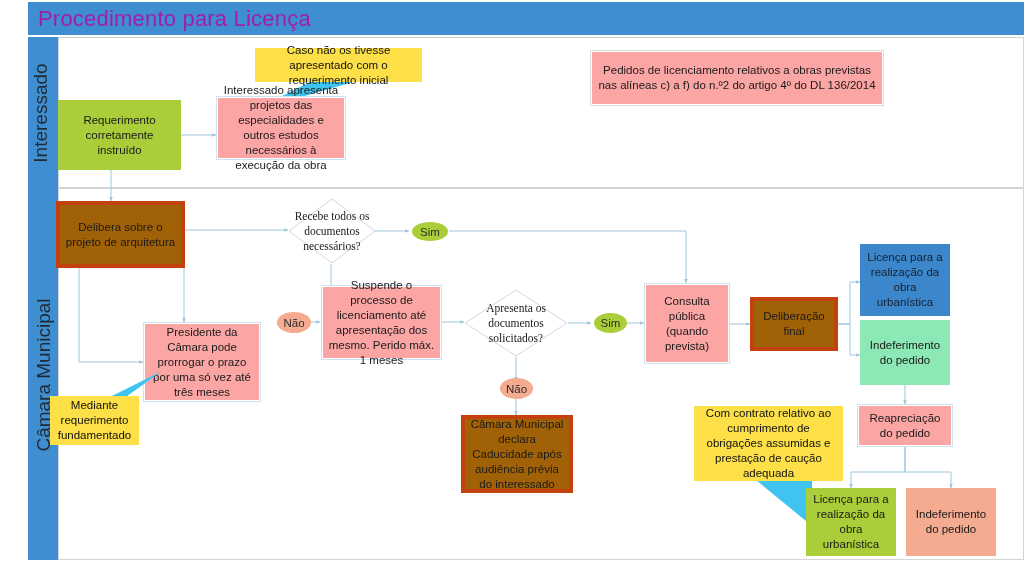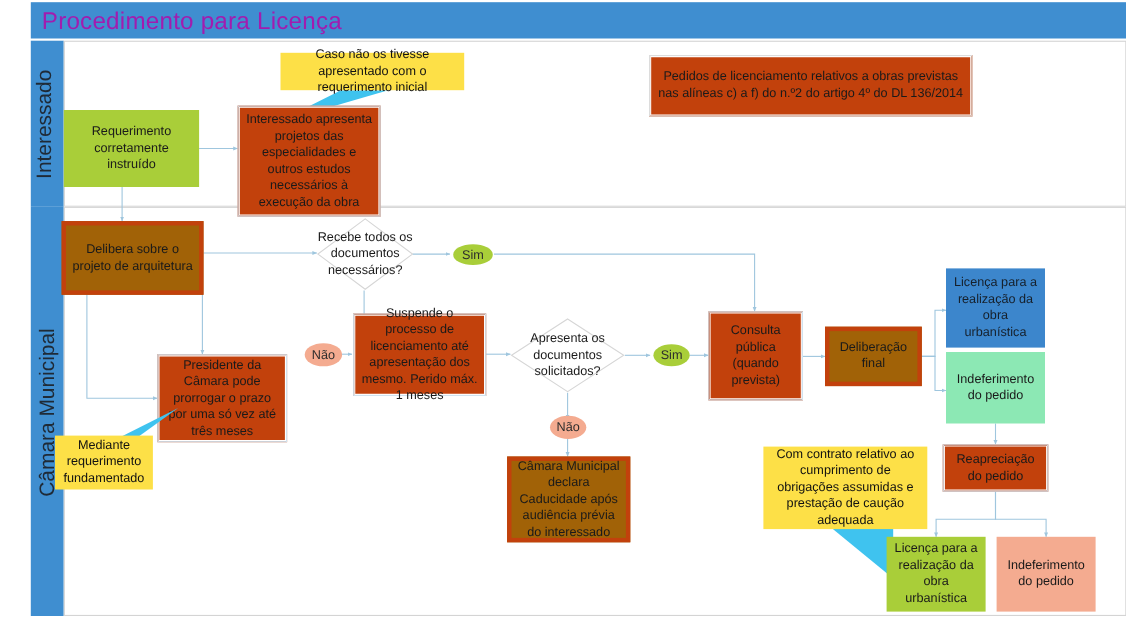--- a/index.html
+++ b/index.html
@@ -63,21 +63,21 @@
     align-items: center;
     justify-content: center;
     text-align: center;
     font-size: 11.5px;
     line-height: 15px;
     color: #1a1a1a;
     padding: 2px 4px;
     font-family: "Liberation Sans", sans-serif;
   }
   .n-plain {
-    background: #c2410c;
+    background: #fca5a5;
     border: 1px solid #cfe2ef;
     box-shadow: inset 0 0 0 1px #ffffff;
   }
   .n-gray {
     background: #a16207;
     border: 4px solid #c2410c;
   }
   .n-green  { background: #a9ce39; border: none; }
   .n-blue   { background: #3c86cc; border: none; }
   .n-mint   { background: #8ce8b4; border: none; }
@@ -102,21 +102,21 @@
   
   .diamond-wrap { position: absolute; }
   .diamond-wrap svg { position: absolute; left: 0; top: 0; }
   .diamond-text {
     position: absolute;
     left: 0; top: 0;
     width: 100%; height: 100%;
     display: flex; align-items: center; justify-content: center;
     text-align: center;
     font-size: 11.5px; line-height: 15px; color: #1a1a1a;
-    font-family: Liberation Sans, sans-serif;
+    font-family: Liberation Serif, serif;
   }
 
   
   .pill {
     position: absolute;
     display: flex; align-items: center; justify-content: center;
     border-radius: 50% / 50%;
     font-size: 11.5px;
     color: #2d2d2d;
     font-family: "Liberation Sans", sans-serif;
@@ -195,21 +195,21 @@
 
   <svg class="callout-tail" style="left:250px; top:82px; width:110px; height:32px;">
     <polygon points="103,0 60,0 0,30" fill="#3fc3ef"></polygon>
   </svg>
   <div class="callout" style="left:255px; top:48px; width:167px; height:34px;">Caso não os tivesse apresentado com o requerimento inicial</div>
 
   <div class="node n-plain" style="left:590px; top:50px; width:294px; height:56px; border-color:#dcdcdc;">Pedidos de licenciamento relativos a obras previstas nas alíneas c) a f) do n.º2 do artigo 4º do DL 136/2014</div>
 
   <div class="node n-green" style="left:58px; top:100px; width:123px; height:70px;">Requerimento corretamente instruído</div>
 
-  <div class="node n-plain" style="left:216px; top:96px; width:130px; height:101px;">Interessado apresenta projetos das especialidades e outros estudos necessários à execução da obra</div>
+  <div class="node n-plain" style="left:216px; top:96px; width:130px; height:64px;">Interessado apresenta projetos das especialidades e outros estudos necessários à execução da obra</div>
 
   <div class="node n-gray" style="left:56px; top:201px; width:129px; height:67px;">Delibera sobre o projeto de arquitetura</div>
 
   <div class="node n-plain" style="left:143px; top:322px; width:118px; height:80px;">Presidente da Câmara pode prorrogar o prazo por uma só vez até três meses</div>
 
   <svg class="callout-tail" style="left:96px; top:371px; width:70px; height:34px;">
     <polygon points="66,0 20,33 0,33" fill="#3fc3ef"></polygon>
   </svg>
   <div class="callout" style="left:50px; top:396px; width:89px; height:49px;">Mediante requerimento fundamentado</div>
 

